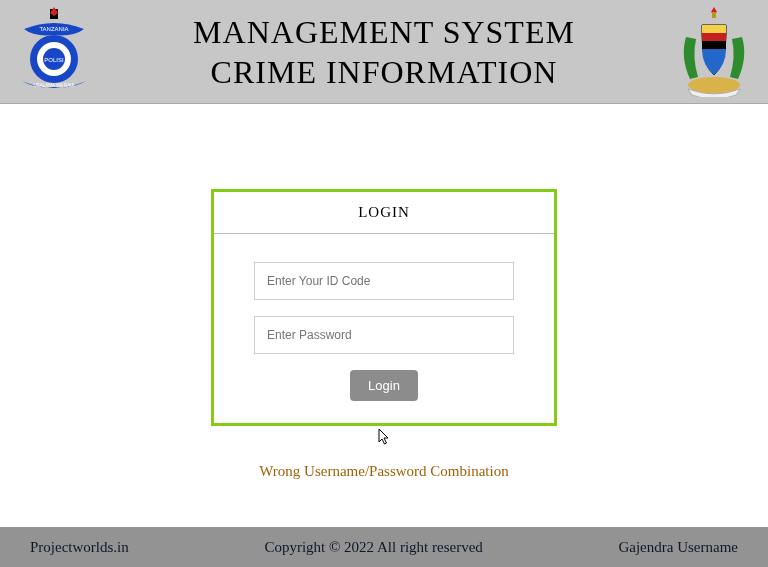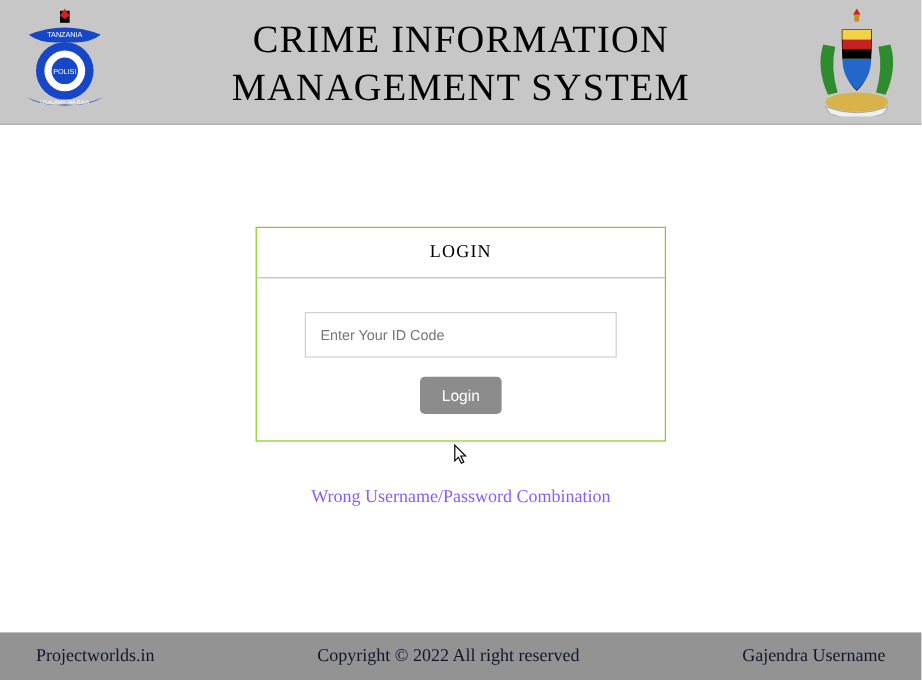--- a/index.html
+++ b/index.html
@@ -42,21 +42,21 @@
     height:420px;
     display:flex;
     flex-direction:column;
     align-items:center;
     justify-content:flex-start;
     padding-top:85px;
     box-sizing:border-box;
   }
   .login-box{
     width:340px;
-    border:1px solid #84cc16;
+    border:3px solid #84cc16;
     background:#fff;
   }
   .login-head{
     text-align:center;
     font-size:15px;
     letter-spacing:1px;
     padding:12px 0;
     border-bottom:1px solid #bcbcbc;
   }
   .login-body{
@@ -83,21 +83,21 @@
     border:none;
     border-radius:4px;
     font-family:Arial,Helvetica,sans-serif;
     font-size:13px;
     padding:8px 18px;
     cursor:pointer;
   }
   .error-msg{
     margin-top:14px;
     font-size:15px;
-    color:#8b5cf6;
+    color:#a16207;
     text-align:center;
   }
   .cursor-icon{
     margin-top:2px;
     font-size:14px;
     color:#000;
     line-height:1;
   }
 
   
@@ -132,22 +132,22 @@
       <circle cx="40" cy="52" r="17" fill="#fff"></circle>
       <circle cx="40" cy="52" r="11" fill="#1747c7"></circle>
       <text x="40" y="55" text-anchor="middle" font-size="6" fill="#fff" font-family="Arial">POLISI</text>
 
       <path d="M8 74 Q40 88 72 74 Q58 82 40 80 Q22 82 8 74 Z" fill="#1747c7"></path>
       <text x="40" y="80" text-anchor="middle" font-size="4.5" fill="#fff" font-family="Arial">USALAMA WA RAIA</text>
     </svg>
   </div>
 
   <div class="header-title">
+    <div>MANAGEMENT SYSTEM</div>
     <div>CRIME INFORMATION</div>
-    <div>MANAGEMENT SYSTEM</div>
   </div>
 
   <div class="logo-right">
     <svg viewBox="0 0 80 90">
 
       <path d="M40 0 l3 5 -3 2 -3 -2z" fill="#d42020"></path>
       <rect x="38" y="5" width="4" height="6" fill="#c09020"></rect>
 
       <path d="M12 30 q-6 20 4 42 l8 -2 q-6 -20 -2 -38z" fill="#2e8b2e"></path>
       <path d="M68 30 q6 20 -4 42 l-8 -2 q6 -20 2 -38z" fill="#2e8b2e"></path>
@@ -163,20 +163,21 @@
       <path d="M14 82 q26 10 52 0 l-4 6 q-22 8 -44 0z" fill="#efefef" stroke="#888" stroke-width="0.5"></path>
     </svg>
   </div>
 </div>
 
 <div class="main">
   <div class="login-box">
     <div class="login-head">LOGIN</div>
     <div class="login-body">
       <input class="field" type="text" placeholder="Enter Your ID Code" style="">
+      <input class="field" type="password" placeholder="Enter Password" style="">
       <button class="login-btn">Login</button>
     </div>
   </div>
   <div class="cursor-icon">
     <svg width="14" height="18" viewBox="0 0 14 18">
       <path d="M2 1 L2 14 L5 11 L7.5 16 L9.5 15 L7 10 L11 10 Z" fill="#fff" stroke="#000" stroke-width="1"></path>
     </svg>
   </div>
   <div class="error-msg">Wrong Username/Password Combination</div>
 </div>

